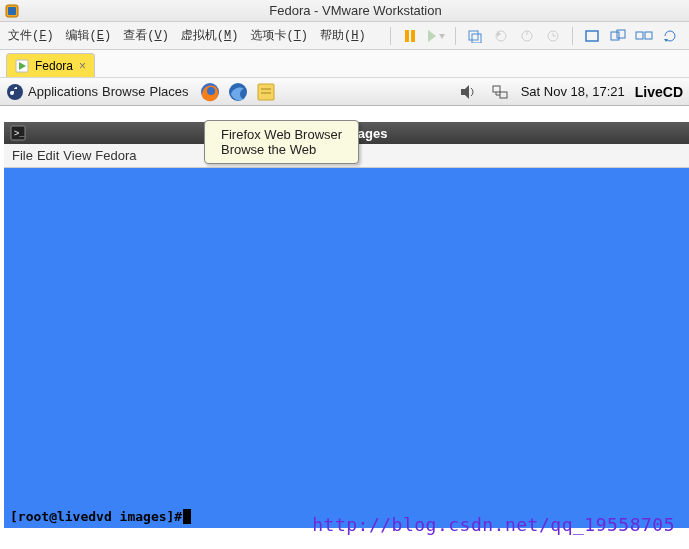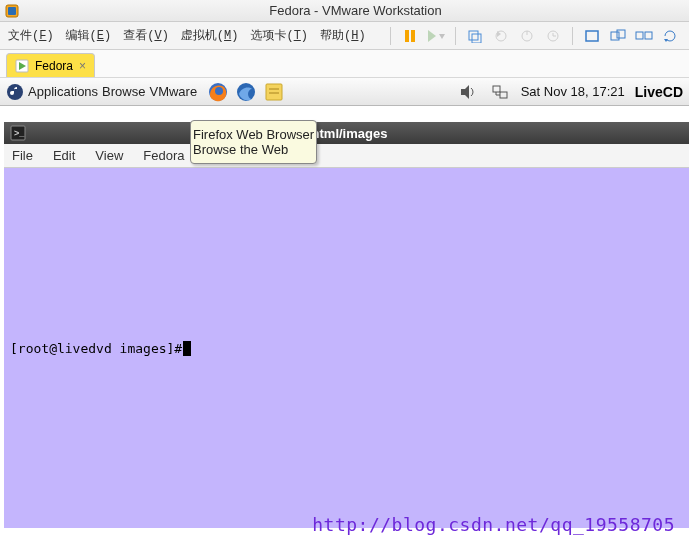--- a/index.html
+++ b/index.html
@@ -19,27 +19,27 @@
 .tab-icon { width: 14px; height: 14px; }
 .tab-close { font-family: sans-serif; color: #777; cursor: pointer; }
 .gnome-panel { height: 28px; background: linear-gradient(to bottom, #fbfbfb, #e6e6e6); border-bottom: 1px solid #b8b8b8; display: flex; align-items: center; padding: 0 6px; gap: 4px; position: relative; }
 .fedora-logo { width: 18px; height: 18px; }
 .gnome-menu { font-size: 13px; color: #222; cursor: pointer; }
 .launcher-icons { display: flex; gap: 6px; margin-left: 6px; }
 .launcher { width: 22px; height: 22px; cursor: pointer; display: flex; align-items: center; justify-content: center; }
 .panel-right { margin-left: auto; display: flex; align-items: center; gap: 10px; }
 .datetime { font-size: 13px; color: #111; }
 .livecd { font-weight: bold; font-size: 14px; color: #000; }
-.tooltip { position: absolute; top: 120px; left: 190px; background: #fafae0; border: 1px solid #888; border-radius: 4px; padding: 6px 2px; font-size: 13px; color: #222; z-index: 50; box-shadow: 2px 2px 3px rgba(0,0,0,.2); white-space: nowrap; }
+.tooltip { position: absolute; top: 120px; left: 204px; background: #fafae0; border: 1px solid #888; border-radius: 4px; padding: 6px 16px; font-size: 13px; color: #222; z-index: 50; box-shadow: 2px 2px 3px rgba(0,0,0,.2); white-space: nowrap; }
 .term-window { position: absolute; top: 122px; left: 4px; right: 0; }
 .term-titlebar { height: 22px; background: linear-gradient(to bottom, #5b5b5b, #3a3a3a); color: #fff; display: flex; align-items: center; padding: 0 6px; font-size: 13px; font-family: sans-serif; font-weight: bold; }
 .term-titlebar .tico { width: 16px; height: 16px; margin-right: 6px; }
 .term-path { white-space: pre; }
-.term-menubar { height: 24px; background: #f4f4f4; border-bottom: 1px solid #ccc; display: flex; align-items: center; padding: 0 8px; gap: 20px; font-size: 13px; color: #333; }
-.term-body { background: #c4b5fd; height: 360px; font-family: monospace; font-size: 13px; color: #000; padding: 4px 6px; display: flex; align-items: center; }
+.term-menubar { height: 24px; background: #f4f4f4; border-bottom: 1px solid #ccc; display: flex; align-items: center; padding: 0 8px; gap: 4px; font-size: 13px; color: #333; }
+.term-body { background: #3b82f6; height: 360px; font-family: monospace; font-size: 13px; color: #000; padding: 4px 6px; display: flex; align-items: flex-end; font-weight: bold; }
 .cursor { display: inline-block; width: 8px; height: 15px; background: #000; margin-left: 1px; vertical-align: middle; }
 .watermark { position: absolute; bottom: 14px; right: 14px; color: #6d28d9; font-family: monospace; font-size: 18px; letter-spacing: .5px; }
 </style>
 </head>
 <body>
 
 <div class="titlebar">
   <span class="vmware-icon">
     <svg viewBox="0 0 16 16" width="16" height="16">
         <rect x="2" y="2" width="12" height="12" rx="2" fill="#f5a623" stroke="#b57400"></rect>
@@ -136,21 +136,21 @@
 
 <div class="gnome-panel">
   <span class="fedora-logo">
     <svg viewBox="0 0 18 18" width="18" height="18">
         <circle cx="9" cy="9" r="8" fill="#294172"></circle>
         <path d="M11 4a3 3 0 0 0-3 3v1H6a2 2 0 1 0 2 2V7a1 1 0 0 1 1-1h2V4z" fill="#fff"></path>
       </svg>
   </span>
   <span class="gnome-menu">Applications</span>
   <span class="gnome-menu">Browse</span>
-  <span class="gnome-menu">VMware</span>
+  <span class="gnome-menu">Places</span>
   <div class="launcher-icons">
     <span class="launcher">
         <svg viewBox="0 0 22 22" width="22" height="22">
           <circle cx="11" cy="11" r="9" fill="#3a6fc4"></circle>
           <path d="M3 14c0-7 6-11 12-9 3 1 5 5 4 9-1 5-6 7-10 6-3-1-6-3-6-6z" fill="#f77f1a"></path>
           <circle cx="12" cy="10" r="4" fill="#3a6fc4"></circle>
         </svg>
       </span>
     <span class="launcher">
         <svg viewBox="0 0 22 22" width="22" height="22">

